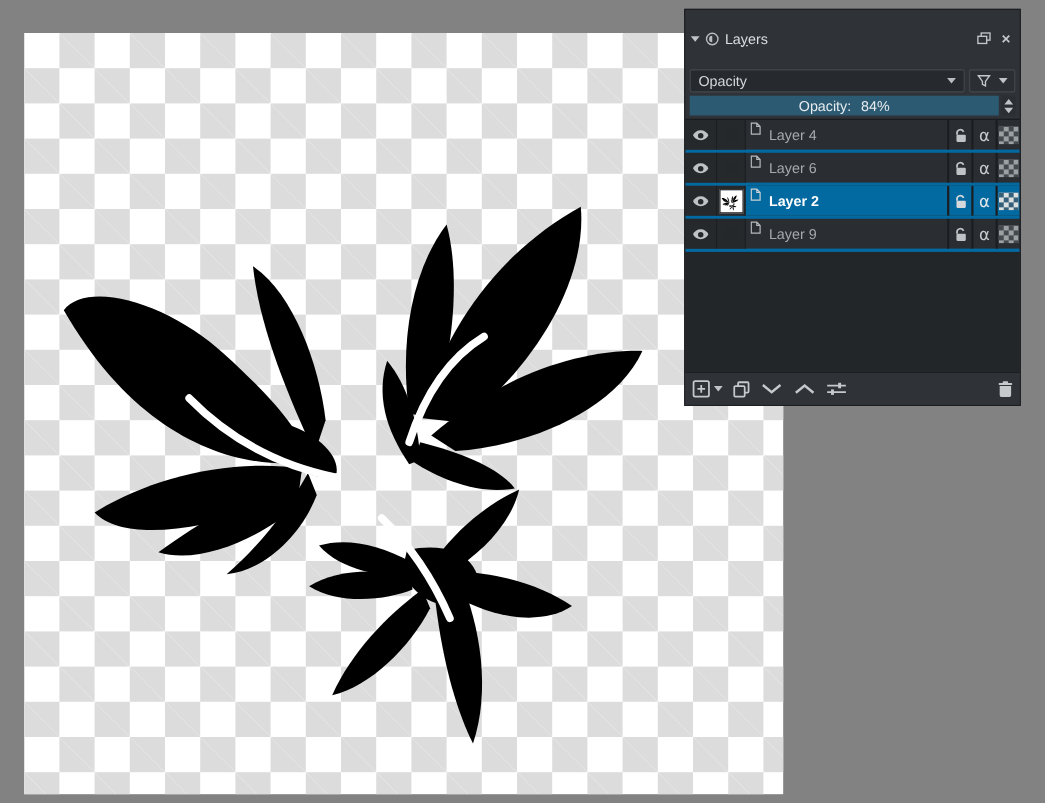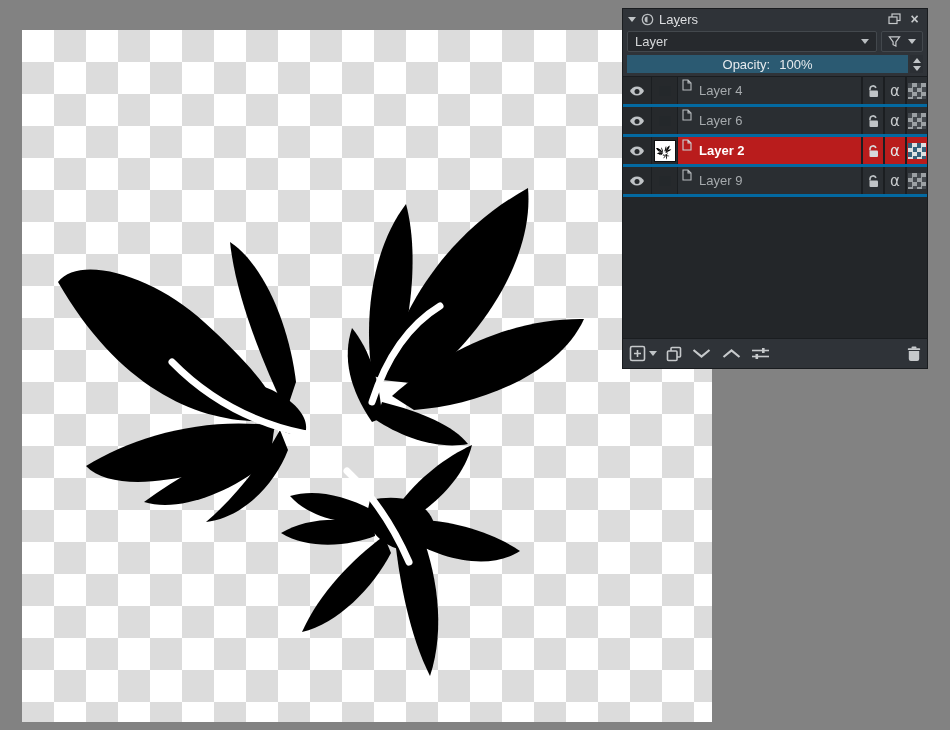--- a/index.html
+++ b/index.html
@@ -21,21 +21,21 @@
   }
   .canvas svg{display:block;}
 
   
   .panel{
     position:absolute;left:622px;top:8px;width:306px;height:361px;
     background:#2f3338;border:1px solid #191c1f;box-sizing:border-box;
     display:flex;flex-direction:column;
     color:#d8dadc;font-size:13px;
   }
-  .titlebar{height:20px;display:flex;align-items:center;padding:0 5px;gap:5px;flex:0 0 auto;}
+  .titlebar{height:20px;display:flex;align-items:center;padding:16px 5px;gap:5px;flex:0 0 auto;}
   .tri-down{width:0;height:0;border-left:4px solid transparent;border-right:4px solid transparent;border-top:5px solid #c0c4c7;}
   .title-text{color:#dcdee0;}
   .title-text .mn{text-decoration:underline;}
   .tb-spacer{flex:1;}
   .tb-btn{display:flex;align-items:center;justify-content:center;width:15px;height:15px;cursor:default;}
   .close-x{color:#c6c9cb;font-size:14px;line-height:13px;font-weight:bold;}
 
   .blendrow{display:flex;align-items:center;padding:2px 4px 2px;gap:4px;flex:0 0 auto;}
   .combo{
     flex:1;height:21px;box-sizing:border-box;background:#26292d;border:1px solid #43484d;border-radius:2px;
@@ -57,21 +57,21 @@
   .tri-down-s{width:0;height:0;border-left:4px solid transparent;border-right:4px solid transparent;border-top:5px solid #c0c4c7;}
 
   .layer-list{flex:1;background:#232629;border-top:1px solid #1a1d20;overflow:hidden;}
   .layer-row{height:27px;display:flex;align-items:stretch;background:#2a2e32;border-bottom:3px solid #0369a1;}
   .cell{display:flex;align-items:center;justify-content:center;}
   .eye-cell{width:28px;background:#26292c;border-right:1px solid #1b1e21;flex:0 0 auto;}
   .thumb-cell{width:25px;background:#26292c;border-right:1px solid #1b1e21;flex:0 0 auto;}
   .thumb-empty{width:12px;height:10px;background:#24282b;}
   .thumb-img{width:22px;height:22px;background:#ffffff;border:1px solid #0d0e10;box-sizing:border-box;display:flex;align-items:center;justify-content:center;}
   .row-body{flex:1;display:flex;align-items:center;padding-left:4px;min-width:0;}
-  .layer-row.selected .row-body{background:#b91c1c;align-items:center;}
+  .layer-row.selected .row-body{background:#0369a1;align-items:center;}
   .page-ico{display:flex;align-items:flex-start;height:100%;padding-top:3px;}
   .lname{margin-left:7px;color:#a6aaad;white-space:nowrap;}
   .layer-row.selected .lname{color:#ffffff;font-weight:bold;}
   .spacer{flex:1;}
   .prop-cell{width:20px;height:100%;border-left:2px solid #1b1e21;flex:0 0 auto;}
   .alpha-glyph{color:#c8cbcd;font-size:15px;font-family:"DejaVu Sans",sans-serif;}
   .layer-row.selected .alpha-glyph{color:#e3e6e8;}
   .checker-ico{width:18px;height:16px;background:conic-gradient(#9ba0a3 25%,#44494e 0 50%,#9ba0a3 0 75%,#44494e 0);background-size:9px 9px;}
   .layer-row.selected .checker-ico{background:conic-gradient(#dde0e1 25%,#35607a 0 50%,#dde0e1 0 75%,#35607a 0);background-size:9px 9px;}
 
@@ -135,35 +135,35 @@
         <rect x="1" y="4" width="8" height="6.5" fill="#2f3338" stroke="#c6c9cb" stroke-width="1.2"></rect>
       </svg>
     </span>
     <span class="tb-btn">
       <span class="close-x">×</span>
     </span>
   </div>
 
   <div class="blendrow">
     <div class="combo">
-      <span>Layer</span>
+      <span>Opacity</span>
       <span class="tri-down"></span>
     </div>
     <div class="filter-btn">
       <svg width="13" height="13" viewBox="0 0 14 14">
         <path d="M1.5 2 h11 L8.5 7.5 V12 l-3 -1.5 V7.5 Z" fill="none" stroke="#c6c9cb" stroke-width="1.3"></path>
       </svg>
       <span class="tri-down"></span>
     </div>
   </div>
 
   <div class="opacityrow">
     <div class="opacity-slider">
       <span>Opacity:</span>
-      <span>100%</span>
+      <span>84%</span>
     </div>
     <div class="spinner">
       <span class="tri-up-s"></span>
       <span class="tri-down-s"></span>
     </div>
   </div>
 
   <div class="layer-list">
 
     <div class="layer-row">

